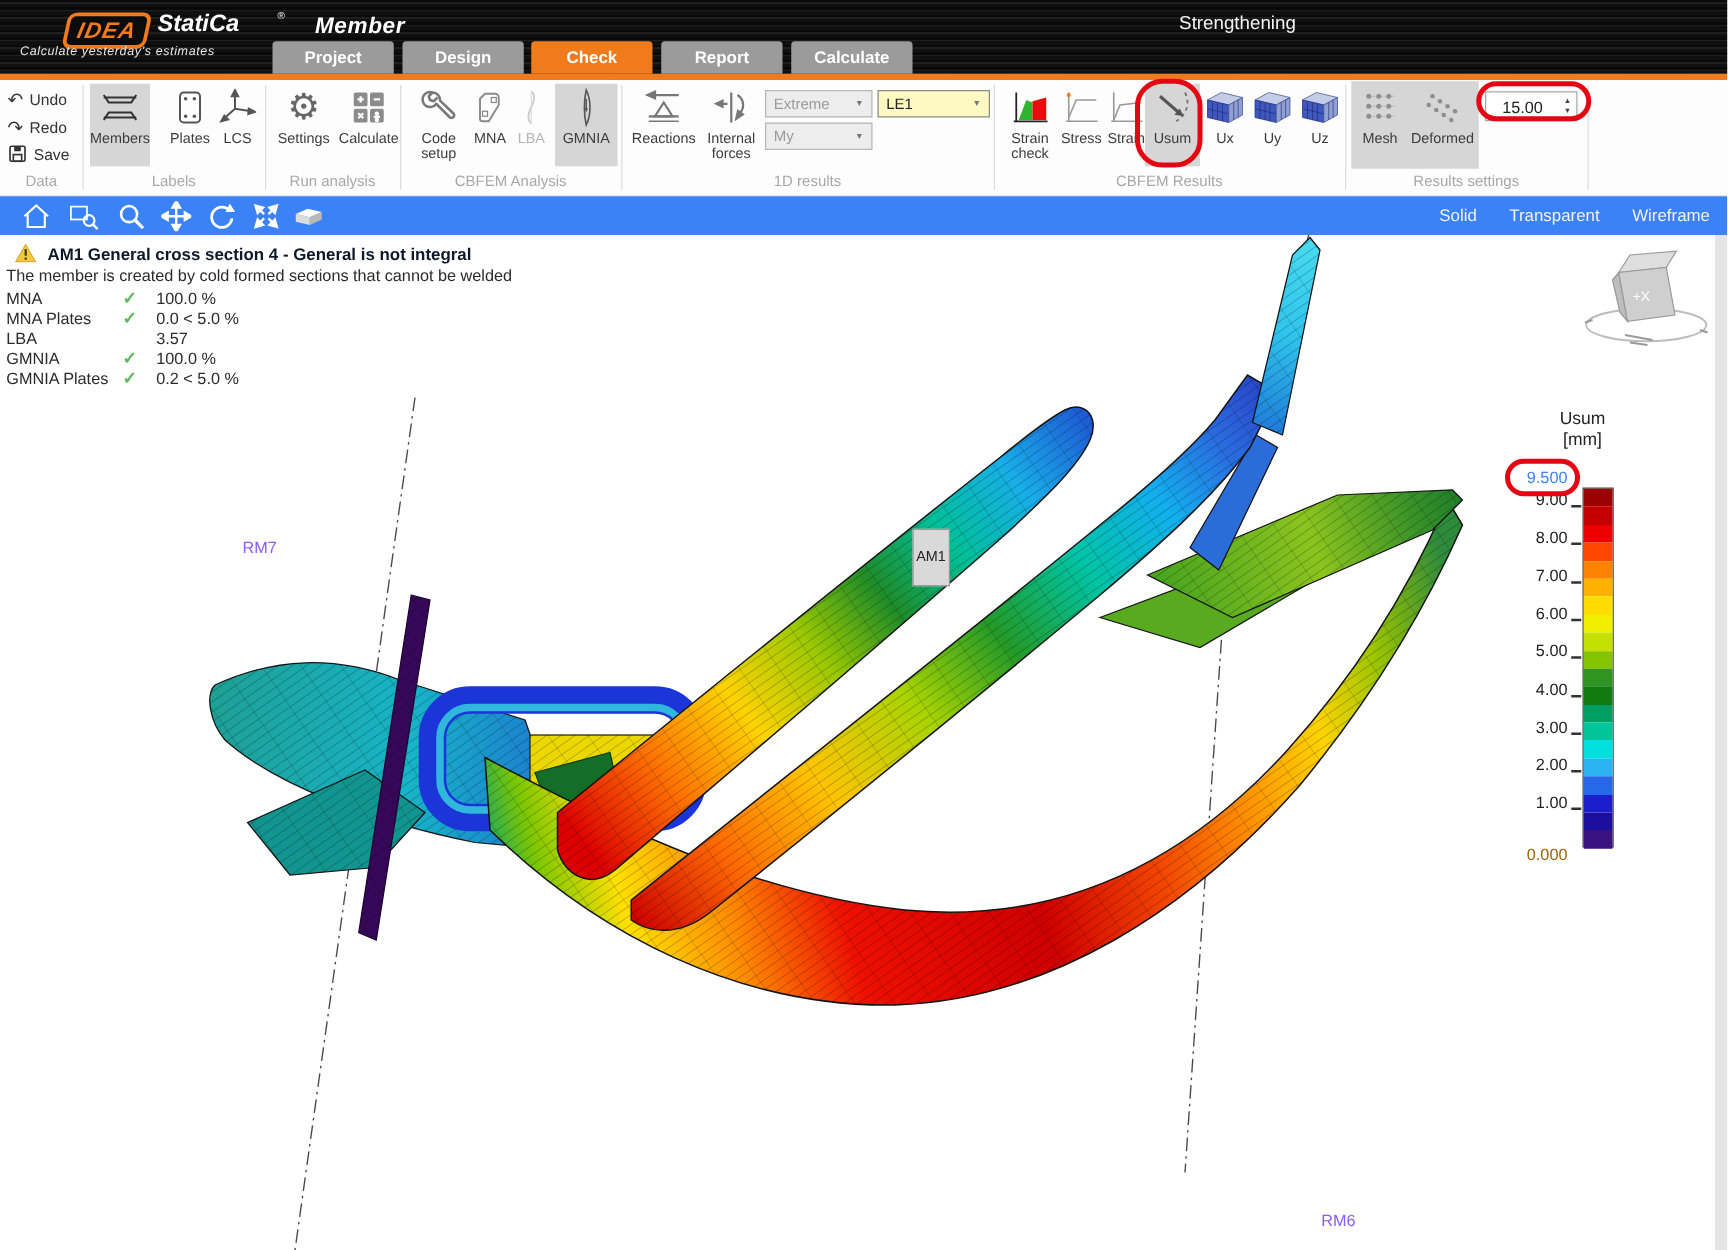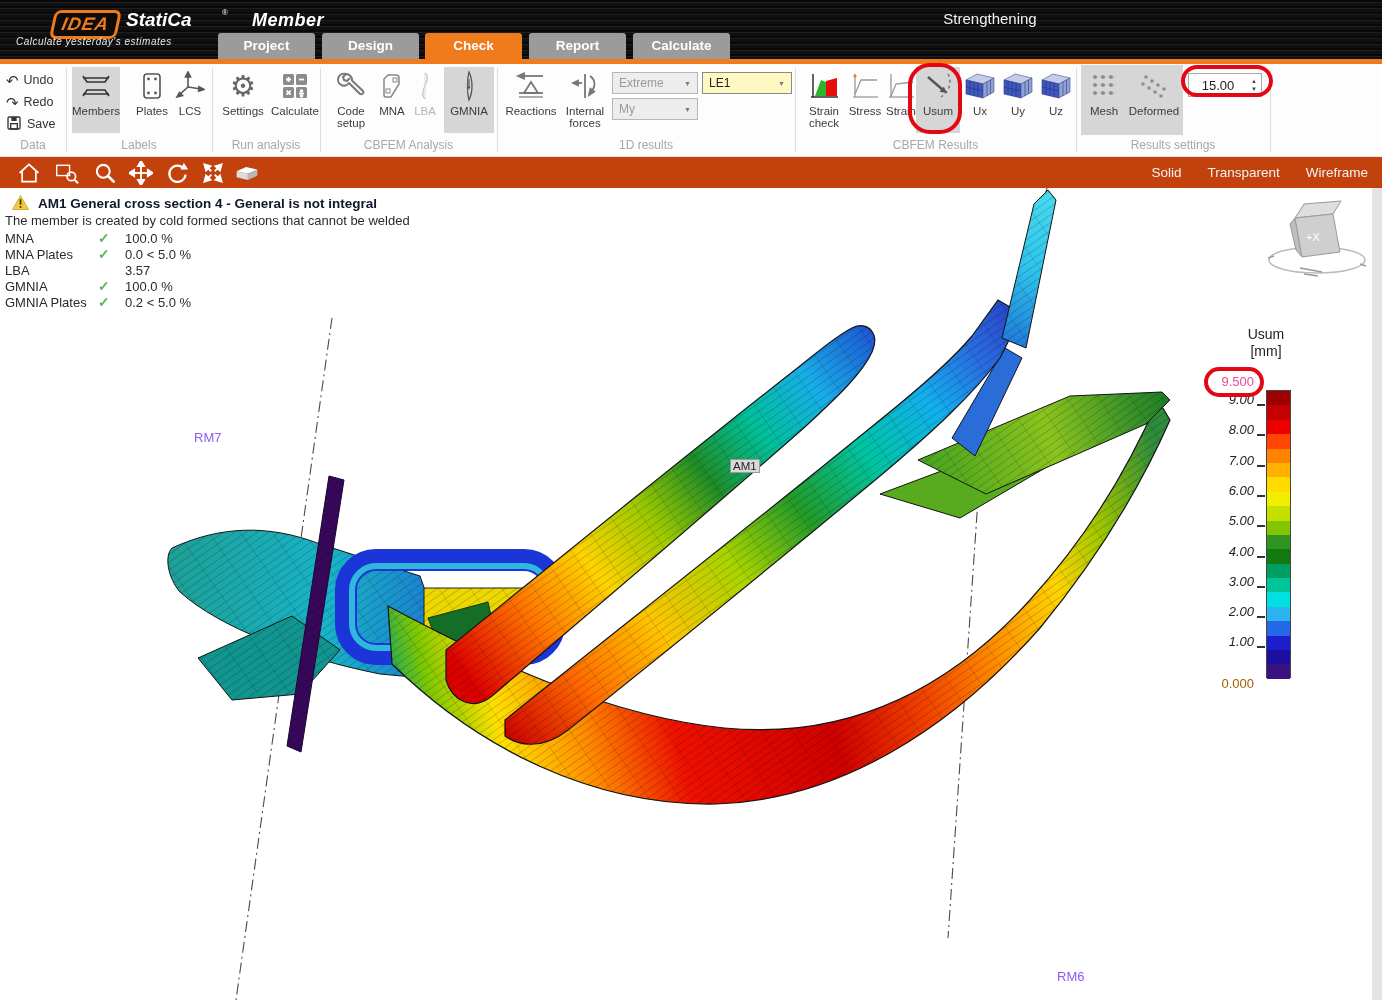--- a/index.html
+++ b/index.html
@@ -38,50 +38,50 @@
   .dd{position:absolute;height:22px;border:1px solid #b7b7b7;background:#ededed;color:#9a9a9a;
     font-size:12px;display:flex;align-items:center;padding:0 6px;justify-content:space-between;}
   .dd.enabled{background:#fef9c3;color:#222;border-color:#8a8a8a;}
   .dd .arr{font-size:7px;color:#777;margin-left:6px;}
   .spinner{position:absolute;left:1188px;top:9px;width:74px;height:24px;border:1px solid #a9a9a9;background:#fff;
     display:flex;align-items:center;}
   .spinner .val{flex:1;text-align:center;font-size:13px;color:#222;}
   .spinner .arrows{width:14px;display:flex;flex-direction:column;align-items:center;font-size:6px;color:#444;line-height:8px;}
 
   
-  #viewbar{position:absolute;left:0;top:157px;width:1382px;height:31px;background:#c2410c;display:block;}
+  #viewbar{position:absolute;left:0;top:157px;width:1382px;height:31px;background:#3b82f6;display:block;}
   .vicon{position:absolute;top:2px;width:30px;height:27px;display:flex;align-items:center;justify-content:center;cursor:default;}
   .vmodes{position:absolute;right:14px;top:0;height:31px;display:flex;gap:26px;align-items:center;
     color:#f2f2f2;font-size:13.5px;}
   .vmodes span{cursor:default;}
 
   
   #canvas{position:absolute;left:0;top:188px;width:1382px;height:812px;background:#fff;}
   #edge-strip{position:absolute;left:1372px;top:188px;width:10px;height:812px;background:#e4e4e4;}
   #viz{position:absolute;left:0;top:0;width:1382px;height:812px;}
 
   .warn-title{position:absolute;left:38px;top:8px;font-size:13.5px;font-weight:bold;color:#0f172a;}
   .warn-sub{position:absolute;left:5px;top:25px;font-size:13px;color:#2b2b2b;}
   .warn-tri{position:absolute;left:12px;top:7px;}
   .srow{position:absolute;left:5px;width:240px;height:16px;font-size:13px;color:#2b2b2b;}
   .srow .lab{position:absolute;left:0;width:92px;}
   .srow .chk{position:absolute;left:93px;width:20px;color:#5cb85c;font-weight:bold;font-size:14px;top:-1px;}
   .srow .val{position:absolute;left:120px;text-align:center;}
 
   .mlabel{position:absolute;font-size:13px;color:#8b5cf6;}
-  .mlabel.chip{background:#d9d9d9;border:1px solid #9a9a9a;font-size:11.5px;padding:0 2px;color:#222;margin-top:36px;}
+  .mlabel.chip{background:#d9d9d9;border:1px solid #9a9a9a;font-size:11.5px;padding:16px 2px;color:#222;}
 
   
   .leg-title{position:absolute;left:1240px;top:138px;width:52px;text-align:center;font-size:14px;color:#222;}
   .leg-unit{position:absolute;left:1240px;top:155px;width:52px;text-align:center;font-size:14px;color:#222;}
-  .leg-max{position:absolute;left:1212px;top:186px;width:42px;text-align:right;font-size:13px;color:#ec4899;}
+  .leg-max{position:absolute;left:1212px;top:186px;width:42px;text-align:right;font-size:13px;color:#3b82f6;}
   .leg-min{position:absolute;left:1208px;top:488px;width:46px;text-align:right;font-size:13px;color:#a16207;}
   #colorbar{position:absolute;left:1266px;top:202px;width:25px;height:288px;border:1px solid #444;}
   #colorbar div{width:100%;height:14.4px;}
-  .ltick{position:absolute;left:1214px;width:40px;text-align:right;font-size:13px;color:#222;font-style:italic;}
+  .ltick{position:absolute;left:1214px;width:40px;text-align:right;font-size:13px;color:#222;}
   .ldash{position:absolute;left:1257px;width:8px;height:1.5px;background:#333;}
 
   
   .ann{position:absolute;border:4px solid #e30613;border-radius:22px;background:transparent;}
 </style>
 </head>
 <body>
 
 <div id="page">
 

